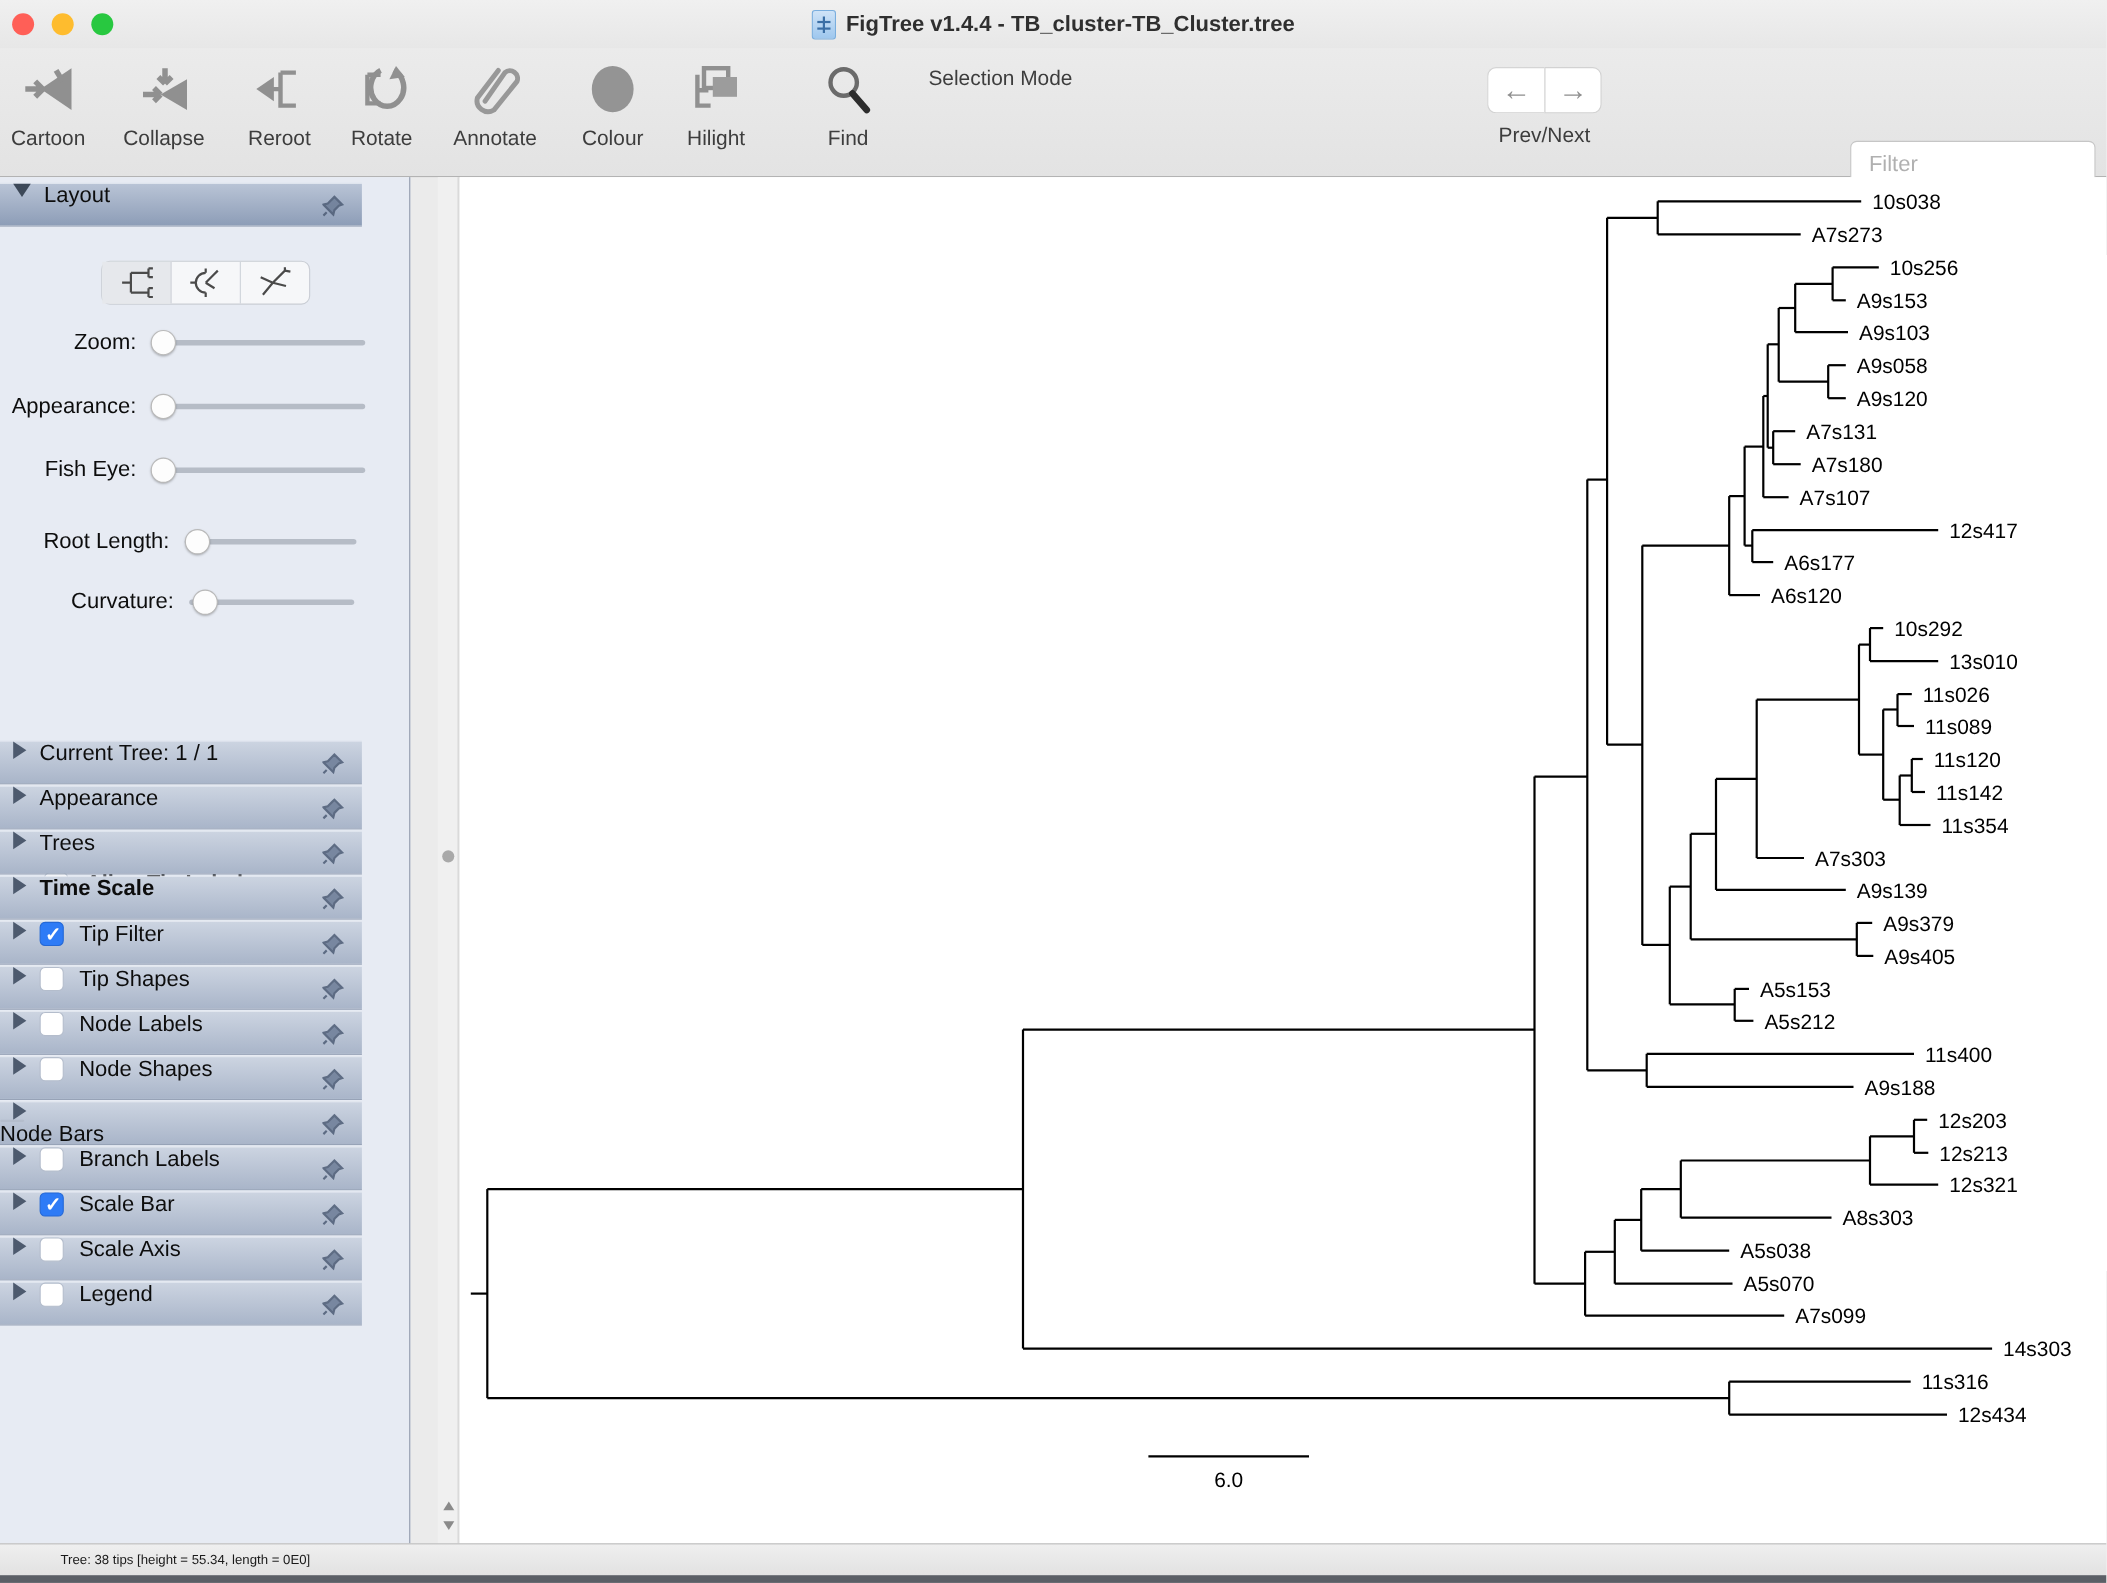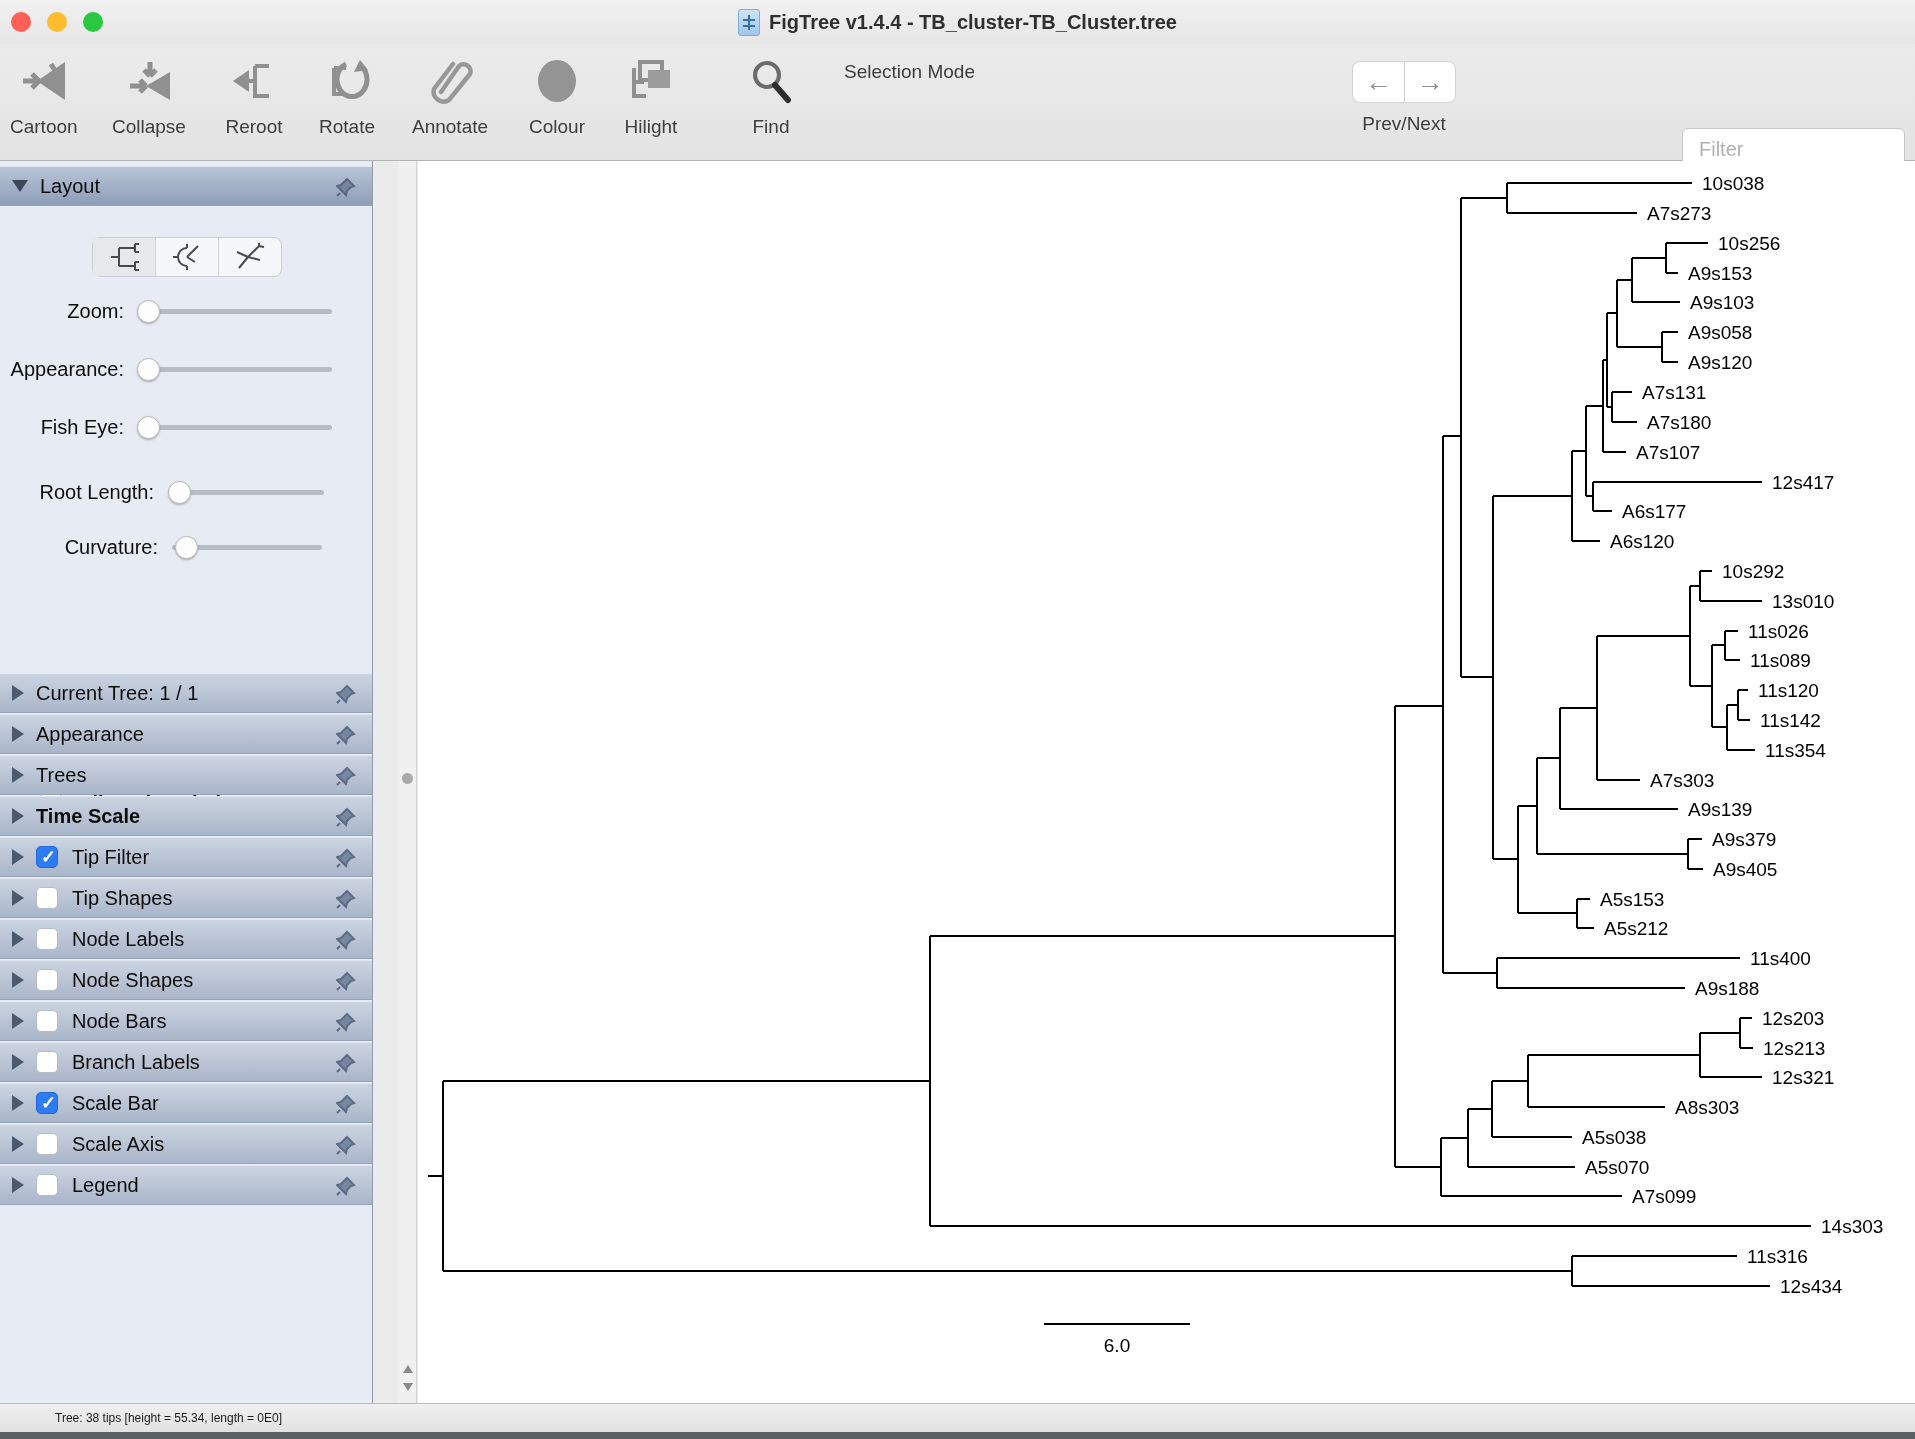--- a/index.html
+++ b/index.html
@@ -44,23 +44,23 @@
   .pn-btn.l { border-radius:8px 0 0 8px; border-right:none; }
   .pn-btn.r { border-radius:0 8px 8px 0; }
   .pn-arrow { font-size:27px; color:#8f8f8f; font-weight:bold; line-height:1; }
   #filter-box { position:absolute; left:1682px; top:84px; width:223px; height:42px; background:#fff;
     border:1px solid #c6c6c6; border-radius:6px; display:flex; align-items:center; padding:0 10px; gap:6px; }
   #filter-input { flex:1; border:none; outline:none; font-size:20px; color:#333; background:transparent; }
   #filter-input::placeholder { color:#b0b0b0; }
 
   
   #sidebar { left:0; top:161px; width:373px; height:1242px; background:#e7ebf3; border-right:1px solid #8f9aab; }
-  .sec-head { position:absolute; left:0; width:372px; height:40px;
+  .sec-head { position:absolute; left:0; width:329px; height:40px;
     background:linear-gradient(#ccd4e1,#a9b5c9); border-top:1px solid #e2e7ef; border-bottom:1px solid #97a3b7;
-    display:flex; align-items:center; font-size:20px; color:#0d0d0d; }
+    display:flex; align-items:flex-start; font-size:20px; color:#0d0d0d; }
   .sec-head .tri { width:0; height:0; margin-left:12px; margin-right:12px; }
   .tri-right { border-left:12px solid #4d5a6e; border-top:8px solid transparent; border-bottom:8px solid transparent; }
   .tri-down  { border-top:12px solid #3c4858; border-left:8px solid transparent; border-right:8px solid transparent; }
   .cbx { width:22px; height:22px; border-radius:5px; background:#fff; border:1px solid #b4bdcc; margin-right:14px; }
   .cbx.on { background:#2e7bf6; border-color:#2468d6; position:relative; }
   .cbx.on:after { content:"✓"; position:absolute; left:4px; top:-1px; color:#fff; font-size:18px; font-weight:bold; }
   .pin { position:absolute; right:16px; top:10px; width:20px; height:20px; opacity:.85; }
   #layout-head { top:5px; background:linear-gradient(#b9c4d6,#8d9db7); }
   #layout-body { position:absolute; left:0; top:46px; width:372px; height:466px; }
   #layout-seg { position:absolute; left:92px; top:30px; width:190px; height:40px; background:#f6f7f9;
@@ -339,21 +339,21 @@
           </svg>
         </div>
         <div class="sec-head" style="top: 799px;">
           <span class="tri tri-right"></span>
           <span class="cbx "></span>
           <span>Node Shapes</span>
           <svg class="pin" viewBox="0 0 20 20">
             <path d="M11 2 l7 7 -3 1 -4 4 -1 4 -9 -9 4 -1 4 -4 z M4 16 l-3 3" stroke="#4e5d76" stroke-width="2" fill="#6d7d97"></path>
           </svg>
         </div>
-        <div class="sec-head" style="top: 840px;">
+        <div class="sec-head" style="top: 840px; flex-direction: column;">
           <span class="tri tri-right"></span>
           <span class="cbx "></span>
           <span>Node Bars</span>
           <svg class="pin" viewBox="0 0 20 20">
             <path d="M11 2 l7 7 -3 1 -4 4 -1 4 -9 -9 4 -1 4 -4 z M4 16 l-3 3" stroke="#4e5d76" stroke-width="2" fill="#6d7d97"></path>
           </svg>
         </div>
         <div class="sec-head" style="top: 881px;">
           <span class="tri tri-right"></span>
           <span class="cbx "></span>

